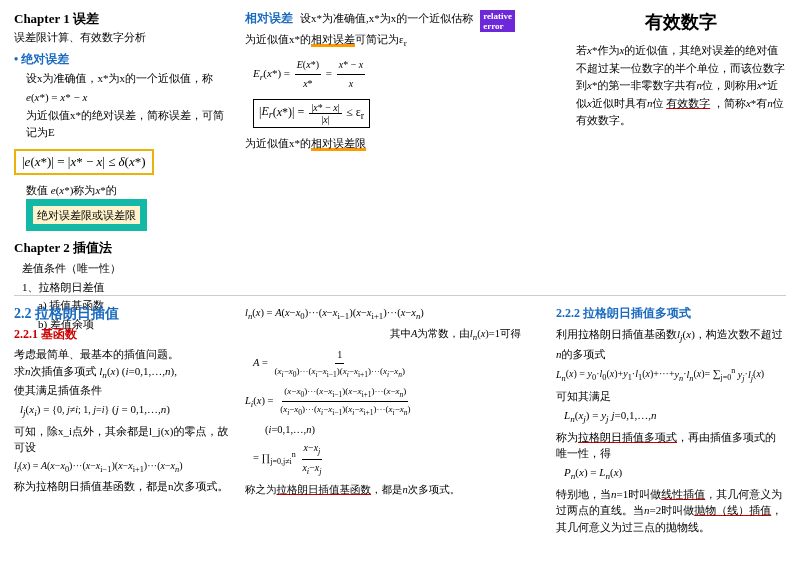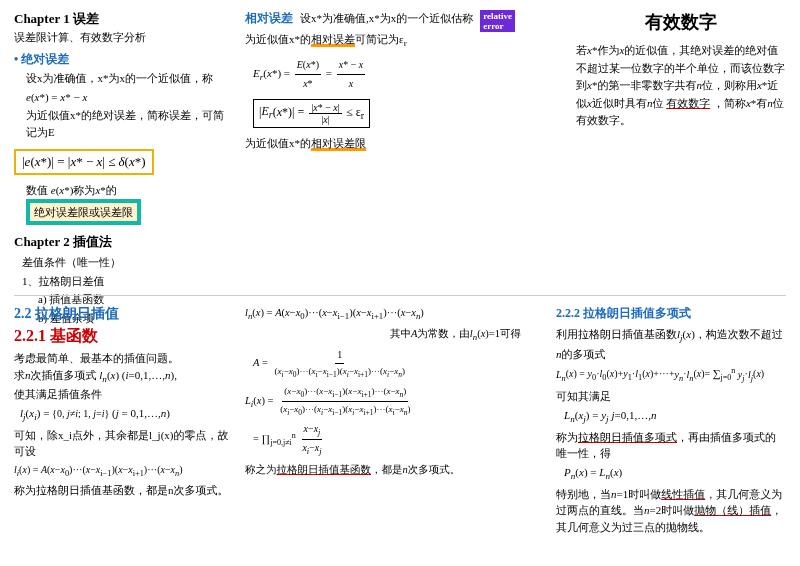--- a/index.html
+++ b/index.html
@@ -87,21 +87,21 @@
       top: 305px;
       width: 220px;
     }
     .section-22-title {
       font-size: 14px;
       font-weight: bold;
       color: #1a6abf;
       margin-bottom: 3px;
     }
     .section-221-title {
-      font-size: 16px;
+      font-size: 12px;
       font-weight: bold;
       color: #cc0000;
       margin-bottom: 3px;
     }
     .body-text {
       font-size: 11px;
       line-height: 1.5;
     }
 
     
@@ -182,21 +182,21 @@
       display: inline-flex;
       flex-direction: column;
       align-items: center;
       vertical-align: middle;
       font-size: 10px;
       margin: 0 2px;
     }
     .math-frac .num { border-bottom: 1px solid #000; padding: 0 2px; }
     .math-frac .den { padding: 0 2px; }
     .highlight-orange-box {
-      border: 4px solid #14b8a6;
+      border: 7px solid #14b8a6;
       background: #fff3cd;
       display: inline-block;
       padding: 1px 4px;
       font-size: 11px;
     }
   </style>
 </head>
 <body>
 
 <div class="page">
@@ -314,20 +314,21 @@
       </span>
     </div>
 
     <div class="formula-small" style="margin:3px 0 2px 0;">
       <em>L<sub>i</sub></em>(<em>x</em>) = 
       <span class="math-frac">
         <span class="num" style="font-size:9px;">(<em>x</em>−<em>x</em><sub>0</sub>)···(<em>x</em>−<em>x</em><sub>i−1</sub>)(<em>x</em>−<em>x</em><sub>i+1</sub>)···(<em>x</em>−<em>x<sub>n</sub></em>)</span>
         <span class="den" style="font-size:9px;">(<em>x<sub>i</sub></em>−<em>x</em><sub>0</sub>)···(<em>x<sub>i</sub></em>−<em>x</em><sub>i−1</sub>)(<em>x<sub>i</sub></em>−<em>x</em><sub>i+1</sub>)···(<em>x<sub>i</sub></em>−<em>x<sub>n</sub></em>)</span>
       </span>
     </div>
+    <div class="formula-small" style="margin:3px 0 2px 20px;">(<em>i</em>=0,1,…,<em>n</em>)</div>
     <div class="formula-small" style="margin:2px 0 2px 8px;">
       = ∏<sub style="font-size:8px;">j=0,j≠i</sub><sup style="font-size:8px;">n</sup>
       <span class="math-frac">
         <span class="num"><em>x</em>−<em>x<sub>j</sub></em></span>
         <span class="den"><em>x<sub>i</sub></em>−<em>x<sub>j</sub></em></span>
       </span>
     </div>
 
     <div class="formula-small" style="margin-top:4px;">
       称之为<span class="underline-red">拉格朗日插值基函数</span>，都是<em>n</em>次多项式。

